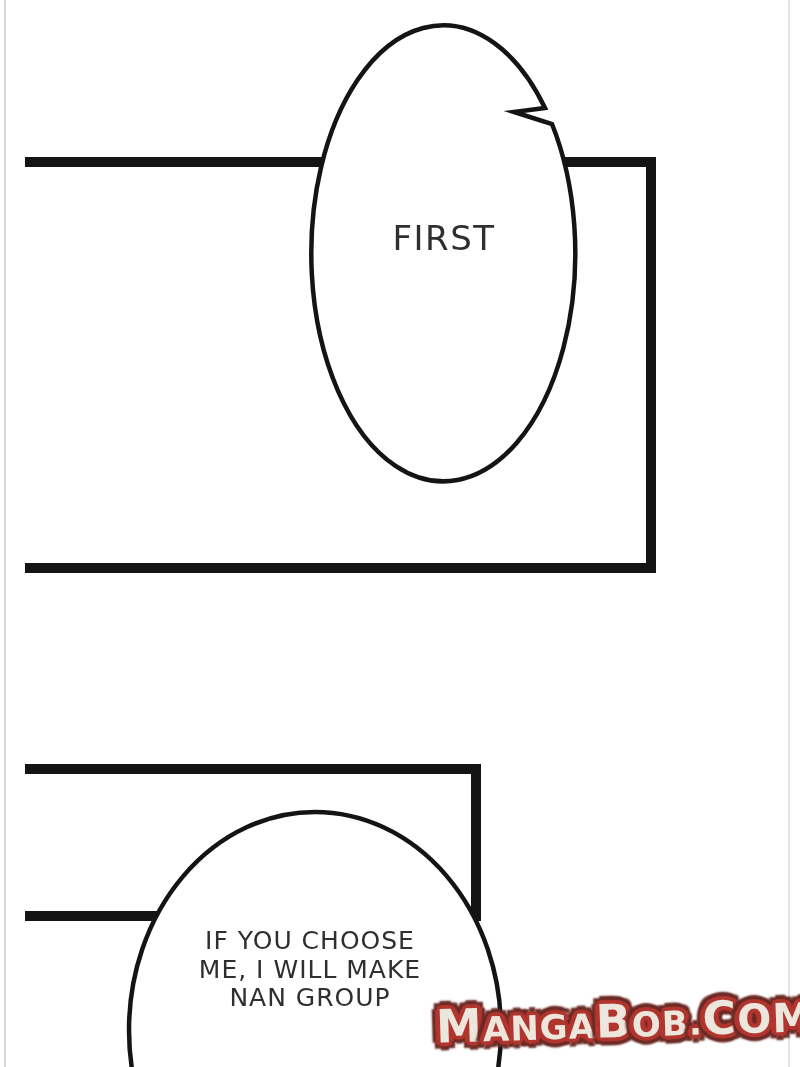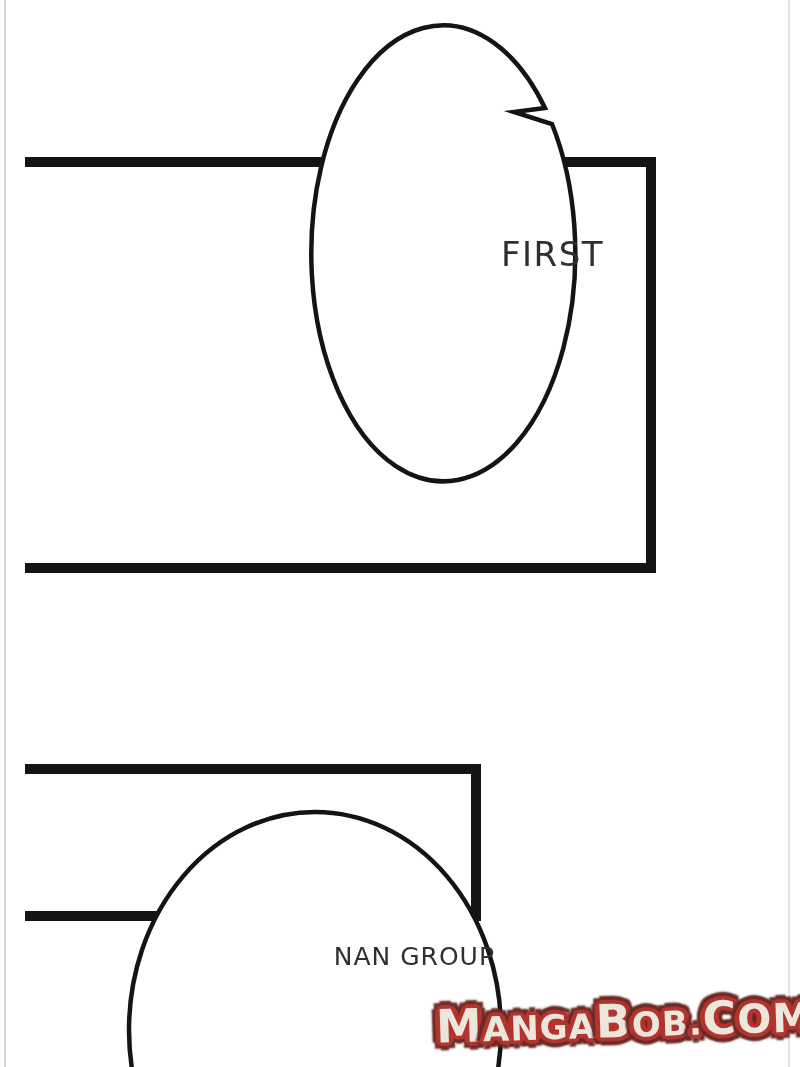--- a/index.html
+++ b/index.html
@@ -10,23 +10,22 @@
   }
   .page{position:absolute;inset:0;}
   .artwork{position:absolute;left:0;top:0;}
   .edge-line{position:absolute;top:0;bottom:0;width:2px;}
   .edge-left{left:4px;background:#d6d6d6;}
   .edge-right{left:788px;background:#e4e4e4;}
 
   .bubble-text{
     position:absolute;
     color:#2f2f2f;
-    text-align:right;
+    text-align:center;
     font-weight:500;
-    margin-top:16px;
   }
   .bubble-text .line{white-space:nowrap;}
   .b1-text{
     left:284px;top:216px;width:320px;
     font-size:34px;line-height:44px;letter-spacing:1.5px;
   }
   .b2-text{
     left:125px;top:927px;width:370px;
     font-size:25px;line-height:28.5px;letter-spacing:1px;
   }
@@ -67,20 +66,22 @@
   </svg>
 
   <div class="edge-line edge-left"></div>
   <div class="edge-line edge-right"></div>
 
   <div class="bubble-text b1-text">
     <div class="line">FIRST</div>
   </div>
 
   <div class="bubble-text b2-text">
+    <div class="line">IF YOU CHOOSE</div>
+    <div class="line">ME, I WILL MAKE</div>
     <div class="line">NAN GROUP</div>
   </div>
 
   <div class="logo">
     <span class="seg-lg">M</span>
     <span class="seg-sm">ANGA</span>
     <span class="seg-lg">B</span>
     <span class="seg-sm">OB</span>
     <span class="seg-sm">.</span>
     <span class="seg-lg">C</span>

